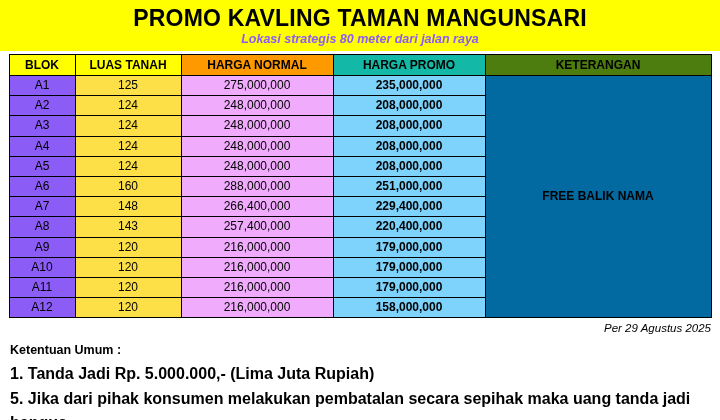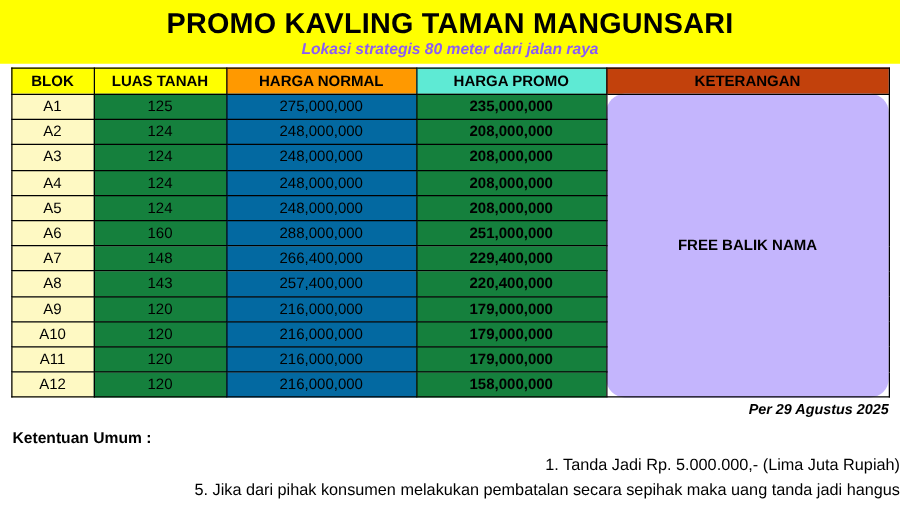--- a/index.html
+++ b/index.html
@@ -69,33 +69,32 @@
   }
   .col-blok { width: 66px; }
   .col-luas { width: 106px; }
   .col-normal { width: 152px; }
   .col-promo { width: 152px; }
   .col-ket { width: 226px; }
 
   .h-blok { background: #ffff00; }
   .h-luas { background: #ffff00; }
   .h-normal { background: #ff9900; margin-left: 36px; }
-  .h-promo { background: #5eead4; }
-  .h-ket { background: #c2410c; }
-
-  td.c-blok { background: #fef9c3; }
-  td.c-luas { background: #15803d; }
-  td.c-normal { background: #0369a1; }
-  td.c-promo { background: #15803d; font-weight: bold; }
+  .h-promo { background: #14b8a6; }
+  .h-ket { background: #4d7c0f; }
+
+  td.c-blok { background: #8b5cf6; }
+  td.c-luas { background: #fde047; }
+  td.c-normal { background: #f0abfc; }
+  td.c-promo { background: #7dd3fc; font-weight: bold; }
   td.c-ket {
-    background: #c4b5fd;
+    background: #0369a1;
     font-weight: bold;
     font-size: 12.5px;
     vertical-align: middle;
-    border-radius: 15px;
   }
 
   
   .watermark {
     position: absolute;
     top: 186px;
     left: 236px;
     font-size: 46px;
     font-weight: bold;
     color: rgba(255,255,255,0.42);
@@ -105,39 +104,38 @@
     font-family: "Liberation Sans", sans-serif;
     z-index: 5;
     white-space: nowrap;
   }
 
   .date-line {
     text-align: right;
     width: 702px;
     margin: 4px auto 0 auto;
     font-size: 11.5px;
-    font-weight: bold;
+    font-weight: normal;
     font-style: italic;
     color: #000000;
   }
 
   .terms {
     margin: 9px 0 0 10px;
     color: #000000;
   }
   .terms-title {
     font-size: 12.5px;
     font-weight: bold;
     margin-bottom: 5px;
   }
   .terms-item {
-    font-size: 13px;
+    font-size: 16px;
     line-height: 1.52;
-    font-weight: normal;
-    text-align: right;
+    font-weight: bold;
   }
 </style>
 </head>
 <body>
 
 <div class="page">
 
   <div class="banner">
     <div class="banner-title">PROMO KAVLING TAMAN MANGUNSARI</div>
     <div class="banner-sub">Lokasi strategis 80 meter dari jalan raya</div>

